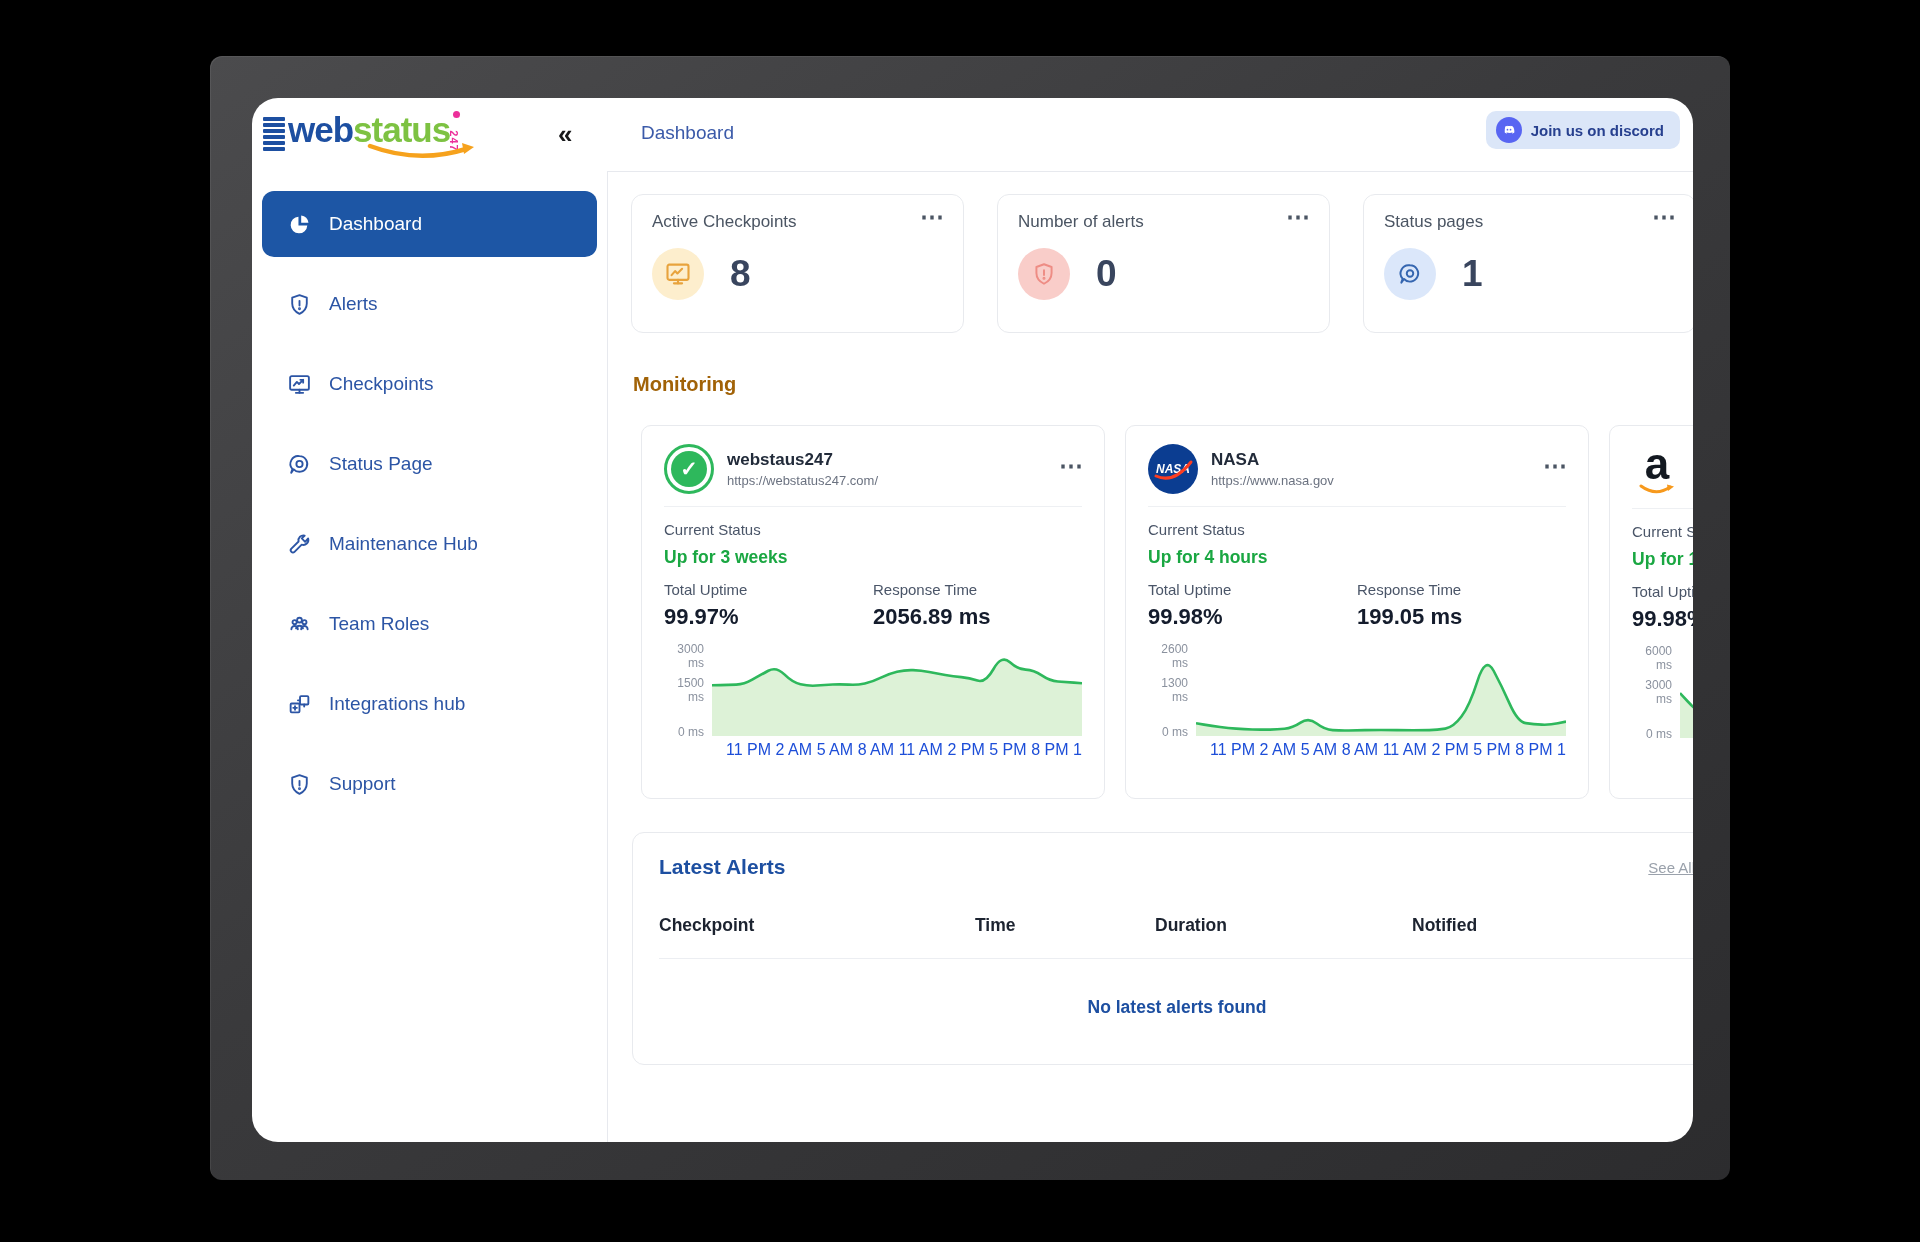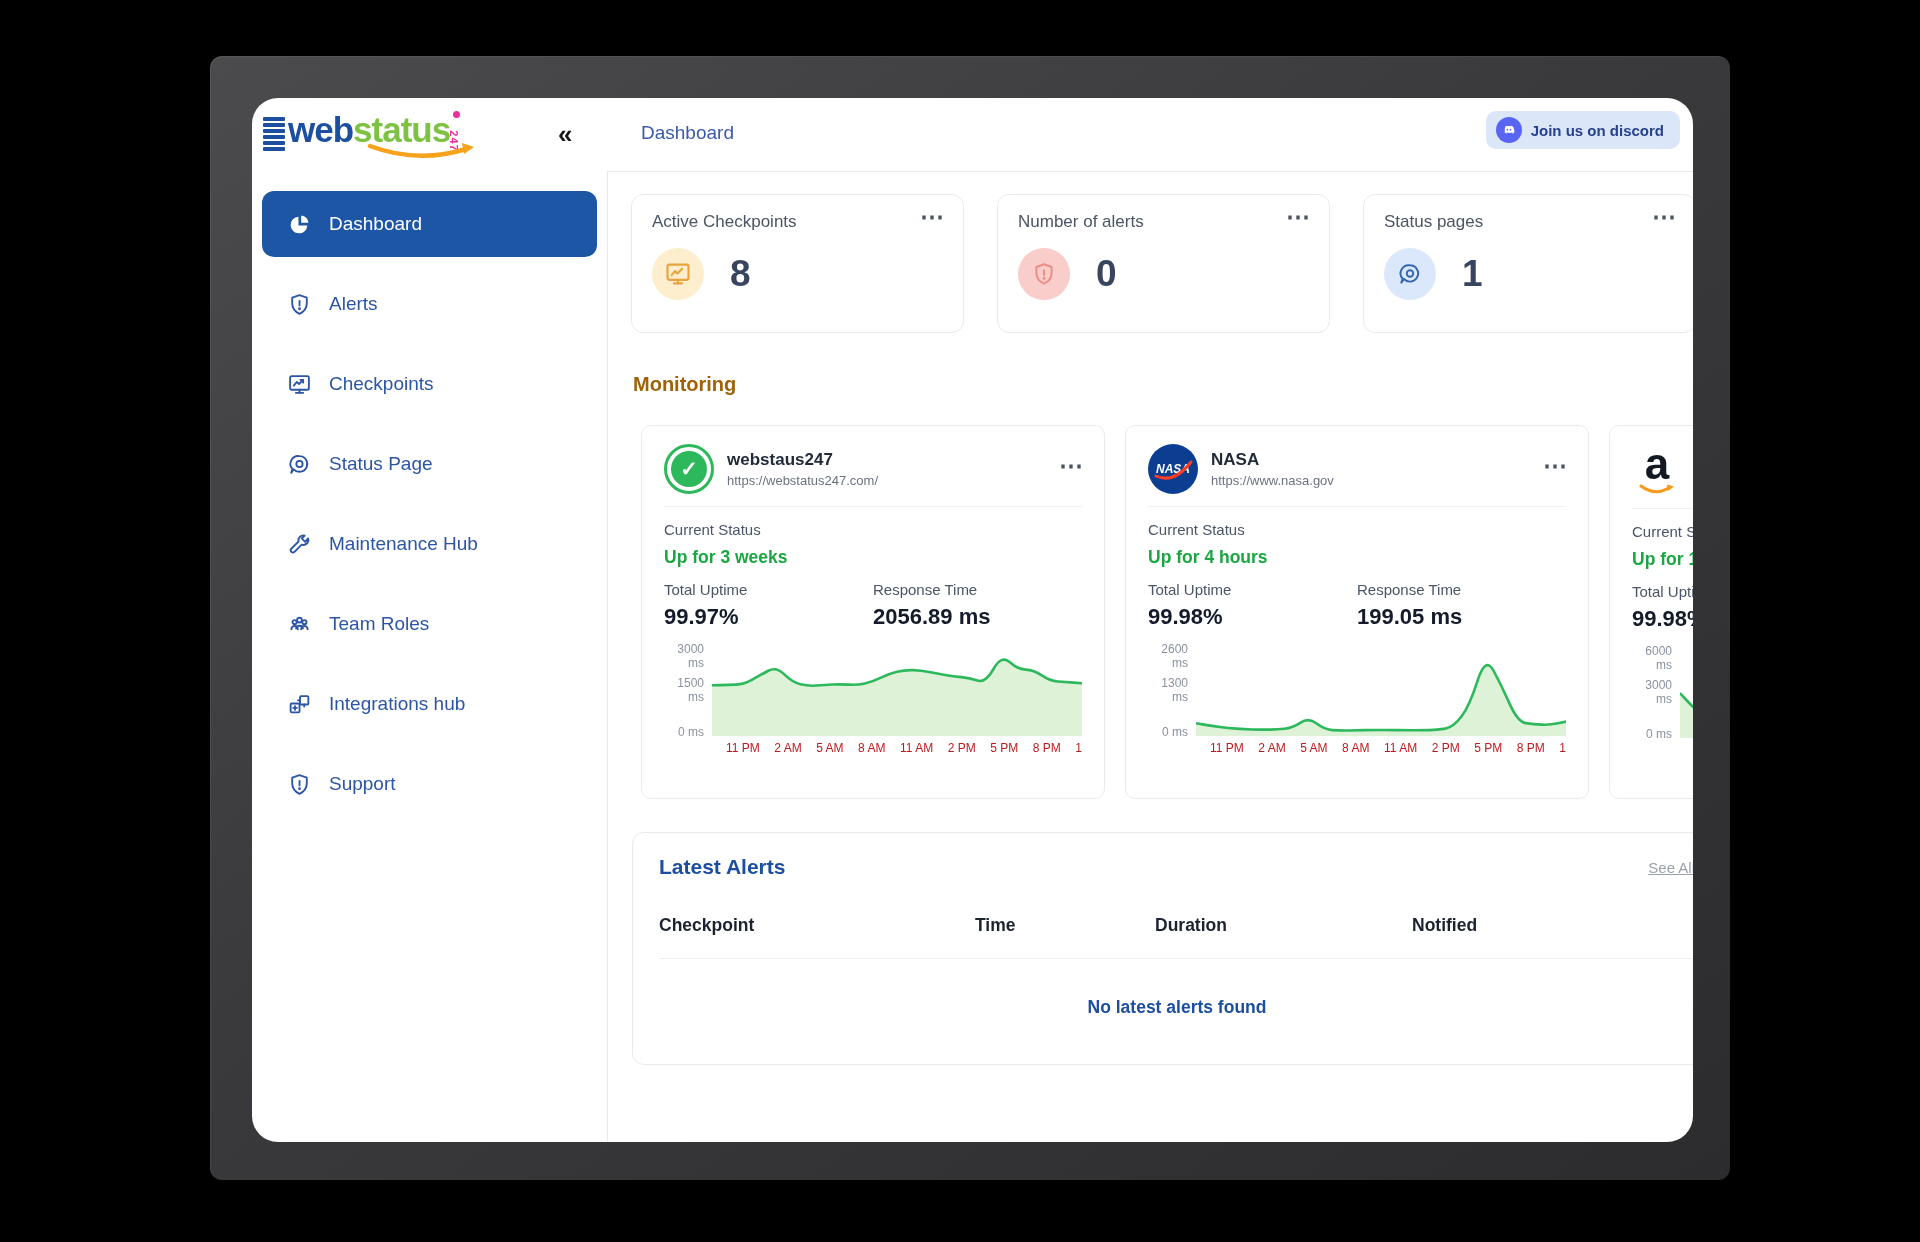--- a/index.html
+++ b/index.html
@@ -81,21 +81,21 @@
   .chart-wrap{display:flex;margin-top:14px;}
   .yticks{position:relative;width:48px;height:92px;flex:none;}
   .yticks span{position:absolute;right:8px;font-size:12px;color:#8a919e;text-align:right;
                white-space:pre-line;line-height:1.2;}
   .yticks span:nth-child(1){top:-2px;}
   .yticks span:nth-child(2){top:50%;transform:translateY(-50%);}
   .yticks span:nth-child(3){bottom:-3px;}
   .plot{flex:1;min-width:0;}
   .plot svg{display:block;width:100%;height:92px;}
   .xlabels{display:flex;justify-content:space-between;padding-left:14px;margin-top:5px;}
-  .xlabels span{font-size:12px;color:#b91c1c;white-space:nowrap;}
+  .xlabels span{font-size:16px;color:#1d4ed8;white-space:nowrap;}
   
   .alerts-card{width:1090px;box-sizing:border-box;border:1px solid #e8eaee;border-radius:12px;
                background:#fff;margin:33px 0 0 1px;padding:22px 26px 0 26px;position:relative;}
   .alerts-heading{font-size:21px;font-weight:700;color:#1d4fa1;}
   .see-all{position:absolute;right:26px;top:26px;font-size:15px;color:#9aa1ab;
            text-decoration:underline;cursor:pointer;}
   .alerts-header{display:grid;grid-template-columns:316px 180px 257px 1fr;margin-top:36px;
                  padding-bottom:22px;border-bottom:1px solid #eceef2;}
   .alerts-header span{font-size:17.5px;font-weight:600;color:#1c2330;}
   .alerts-empty{text-align:center;padding:38px 0 46px 0;font-size:17.5px;font-weight:700;color:#1d4fa1;}

